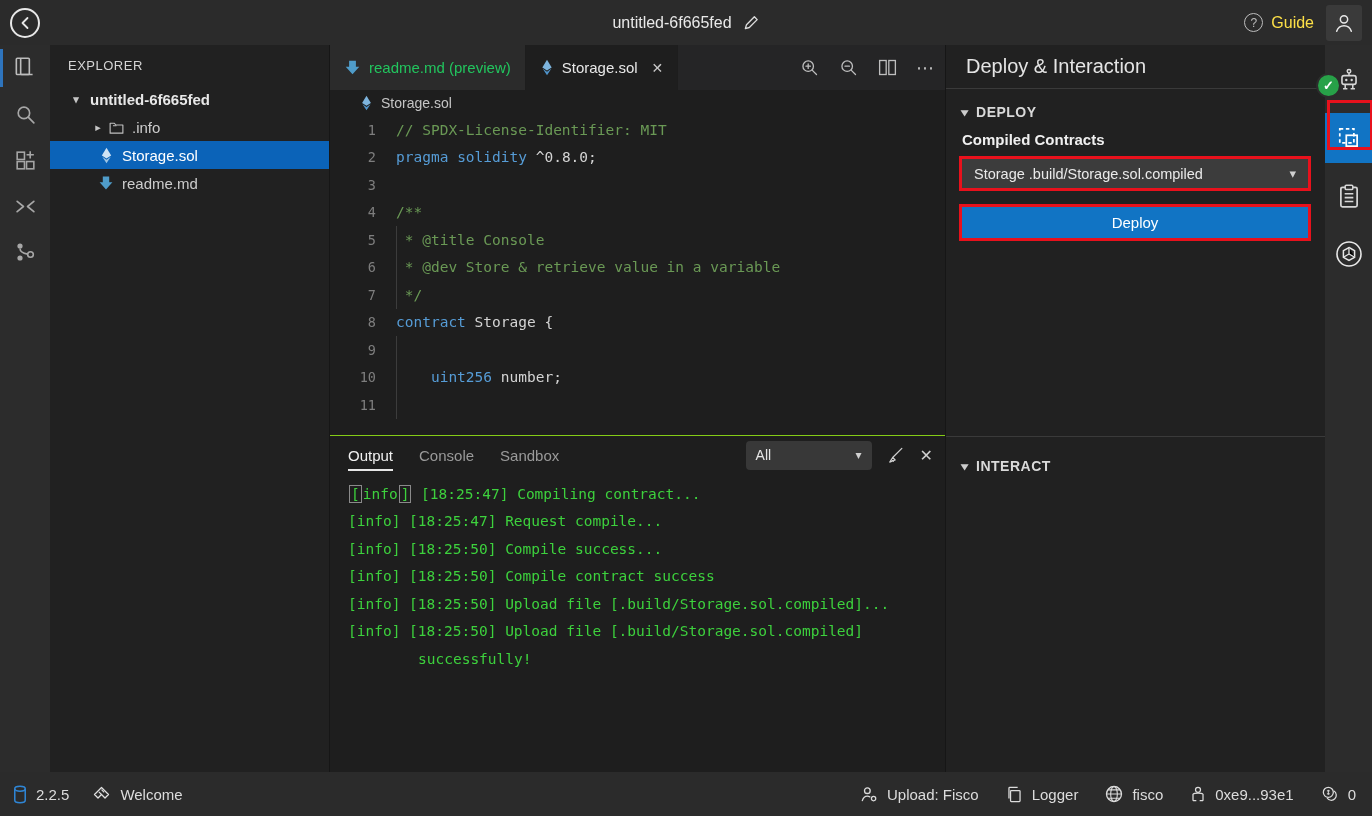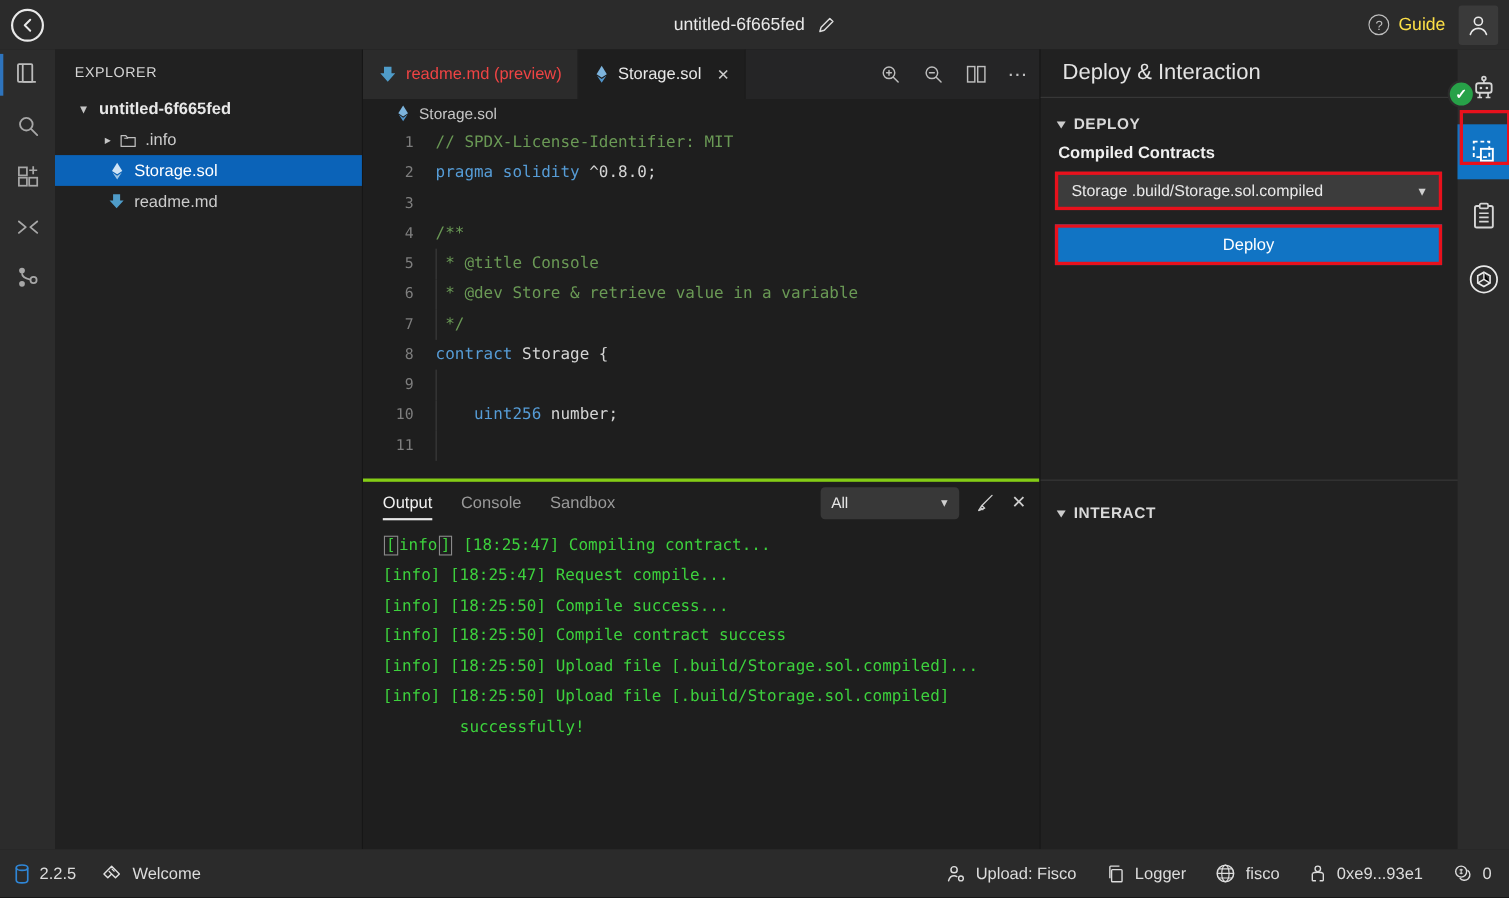--- a/index.html
+++ b/index.html
@@ -39,39 +39,39 @@
   .tree-row.selected { background:var(--selection-blue,#0b63b8); color:#ffffff; }
   .tree-row .twisty { width:16px; display:flex; justify-content:center; color:#c5c5c5; font-size:11px; }
   .tree-row .ficon { width:20px; display:flex; justify-content:center; margin-right:6px; }
   .row-root { padding-left:18px; font-weight:bold; color:#e8e8e8; }
   .row-d1 { padding-left:40px; }
   .row-f1 { padding-left:46px; }
 
   
   #editorcol { position:absolute; left:330px; top:45px; width:615px; height:727px; background:#1e1e1e; }
   #tabbar { position:absolute; left:0; top:0; width:615px; height:45px; background:#252526; display:flex; }
-  .tab { height:45px; display:flex; align-items:center; gap:8px; padding:0 14px; font-size:15px; color:#ef4444; cursor:pointer; background:#2b2b2b; border-right:1px solid #1d1d1d; }
+  .tab { height:45px; display:flex; align-items:center; gap:8px; padding:0 14px; font-size:15px; color:#22c55e; cursor:pointer; background:#2b2b2b; border-right:1px solid #1d1d1d; }
   .tab.active { background:#1e1e1e; color:#e8e8e8; }
   .tab .closex { margin-left:6px; color:#c9c9c9; font-size:14px; }
   #editor-actions { position:absolute; right:10px; top:0; height:45px; display:flex; align-items:center; gap:18px; }
   .eact { cursor:pointer; opacity:.9; }
   .ellipsis { color:#cfcfcf; font-size:18px; letter-spacing:1px; }
 
   #codearea { position:absolute; left:0; top:45px; width:615px; height:345px; overflow:hidden; }
   #breadcrumb { height:26px; display:flex; align-items:center; gap:8px; padding-left:30px; font-size:14px; color:#c5c5c5; }
   .code-line { display:flex; height:27.5px; align-items:center; font-family:"DejaVu Sans Mono", monospace; font-size:14.5px; }
   .code-line .ln { width:66px; text-align:right; padding-right:20px; color:#7e7e7e; font-size:13.5px; flex:none; }
   .code-line .guide { width:1px; align-self:stretch; background:#3c3c3c; margin-right:-1px; }
   .tok-k { color:var(--keyword-blue,#569cd6); }
   .tok-c { color:var(--comment-green,#6a9955); }
   .tok-p { color:#d4d4d4; }
   .code-text { white-space:pre; }
 
   
-  #output { position:absolute; left:0; top:390px; width:615px; height:337px; background:#1e1e1e; border-top:3px solid #84cc16; }
+  #output { position:absolute; left:0; top:390px; width:615px; height:337px; background:#1e1e1e; border-top:1px solid #84cc16; }
   #output-header { height:38px; display:flex; align-items:center; padding:0 12px 0 18px; }
   .out-tab { font-size:15px; color:#9a9a9a; margin-right:26px; cursor:pointer; position:relative; height:38px; display:flex; align-items:center; }
   .out-tab.active { color:#f0f0f0; }
   .out-tab.active::after { content:""; position:absolute; left:0; right:0; bottom:3px; height:2px; background:#e7e7e7; }
   #out-right { margin-left:auto; display:flex; align-items:center; gap:14px; }
   #out-filter { width:126px; height:29px; background:#383838; border-radius:4px; display:flex; align-items:center; padding:0 10px; cursor:pointer; }
   #out-filter .fval { font-size:14px; color:#e6e6e6; }
   #out-filter .fchev { margin-left:auto; color:#d0d0d0; font-size:12px; }
   #log-lines { padding:6px 0 0 18px; }
   .log-line { font-family:"DejaVu Sans Mono", monospace; font-size:14.5px; color:var(--log-green,#3dd13d); height:27.5px; display:flex; align-items:center; white-space:pre; }

